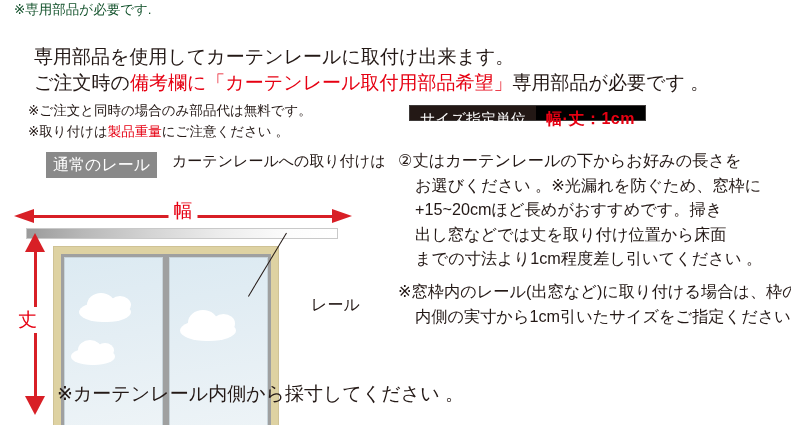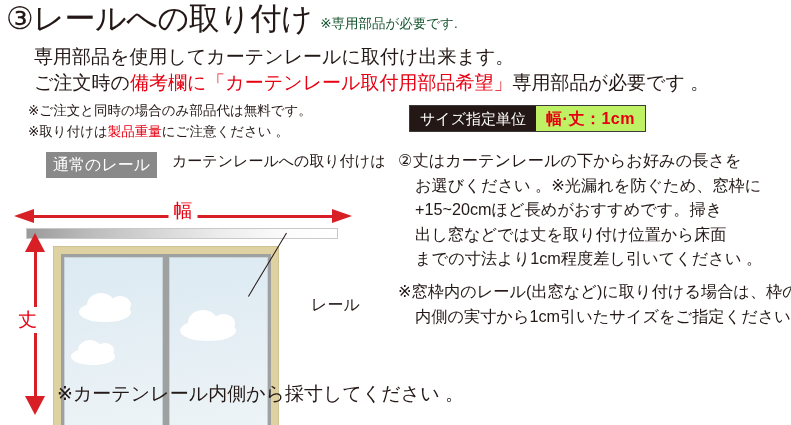--- a/index.html
+++ b/index.html
@@ -44,31 +44,31 @@
     position:absolute;left:28px;top:101px;
     font-size:13.5px;line-height:20.5px;
     white-space:nowrap;
   }
 
   
   .size-badge{
     position:absolute;left:409px;top:105px;
     display:flex;align-items:stretch;
     border:1px solid #3e3a39;
-    height:27px;
+    height:16px;
     box-sizing:border-box;
   }
   .size-badge .lbl{
     background:#231815;color:#ffffff;
     font-size:15px;line-height:25px;
     padding:0 10px;
     white-space:nowrap;
   }
   .size-badge .val{
-    background:#bef264;color:#e60012;
+    background:#000000;color:#e60012;
     font-size:16px;line-height:25px;
     font-weight:bold;
     padding:0 10px;
     white-space:nowrap;
     letter-spacing:0.5px;
   }
 
   
   .rail-tag{
     position:absolute;left:46px;top:152px;
@@ -204,21 +204,20 @@
   .item .ln{display:block;}
   .item .ind{padding-left:17px;}
   .item-final{margin-top:5px;}
 </style>
 </head>
 <body>
 
 <div class="page">
 
   <div class="title-row">
-    <div class="title-main">③レールへの取り付け</div>
     <div class="title-note">※専用部品が必要です.</div>
   </div>
 
   <div class="lead">
     <span class="l2">専用部品を使用してカーテンレールに取付け出来ます。</span>
     <span class="l2">
       <span>ご注文時の</span><span class="red">備考欄に「カーテンレール取付用部品希望」</span><span>専用部品が必要です 。</span>
     </span>
   </div>
 

